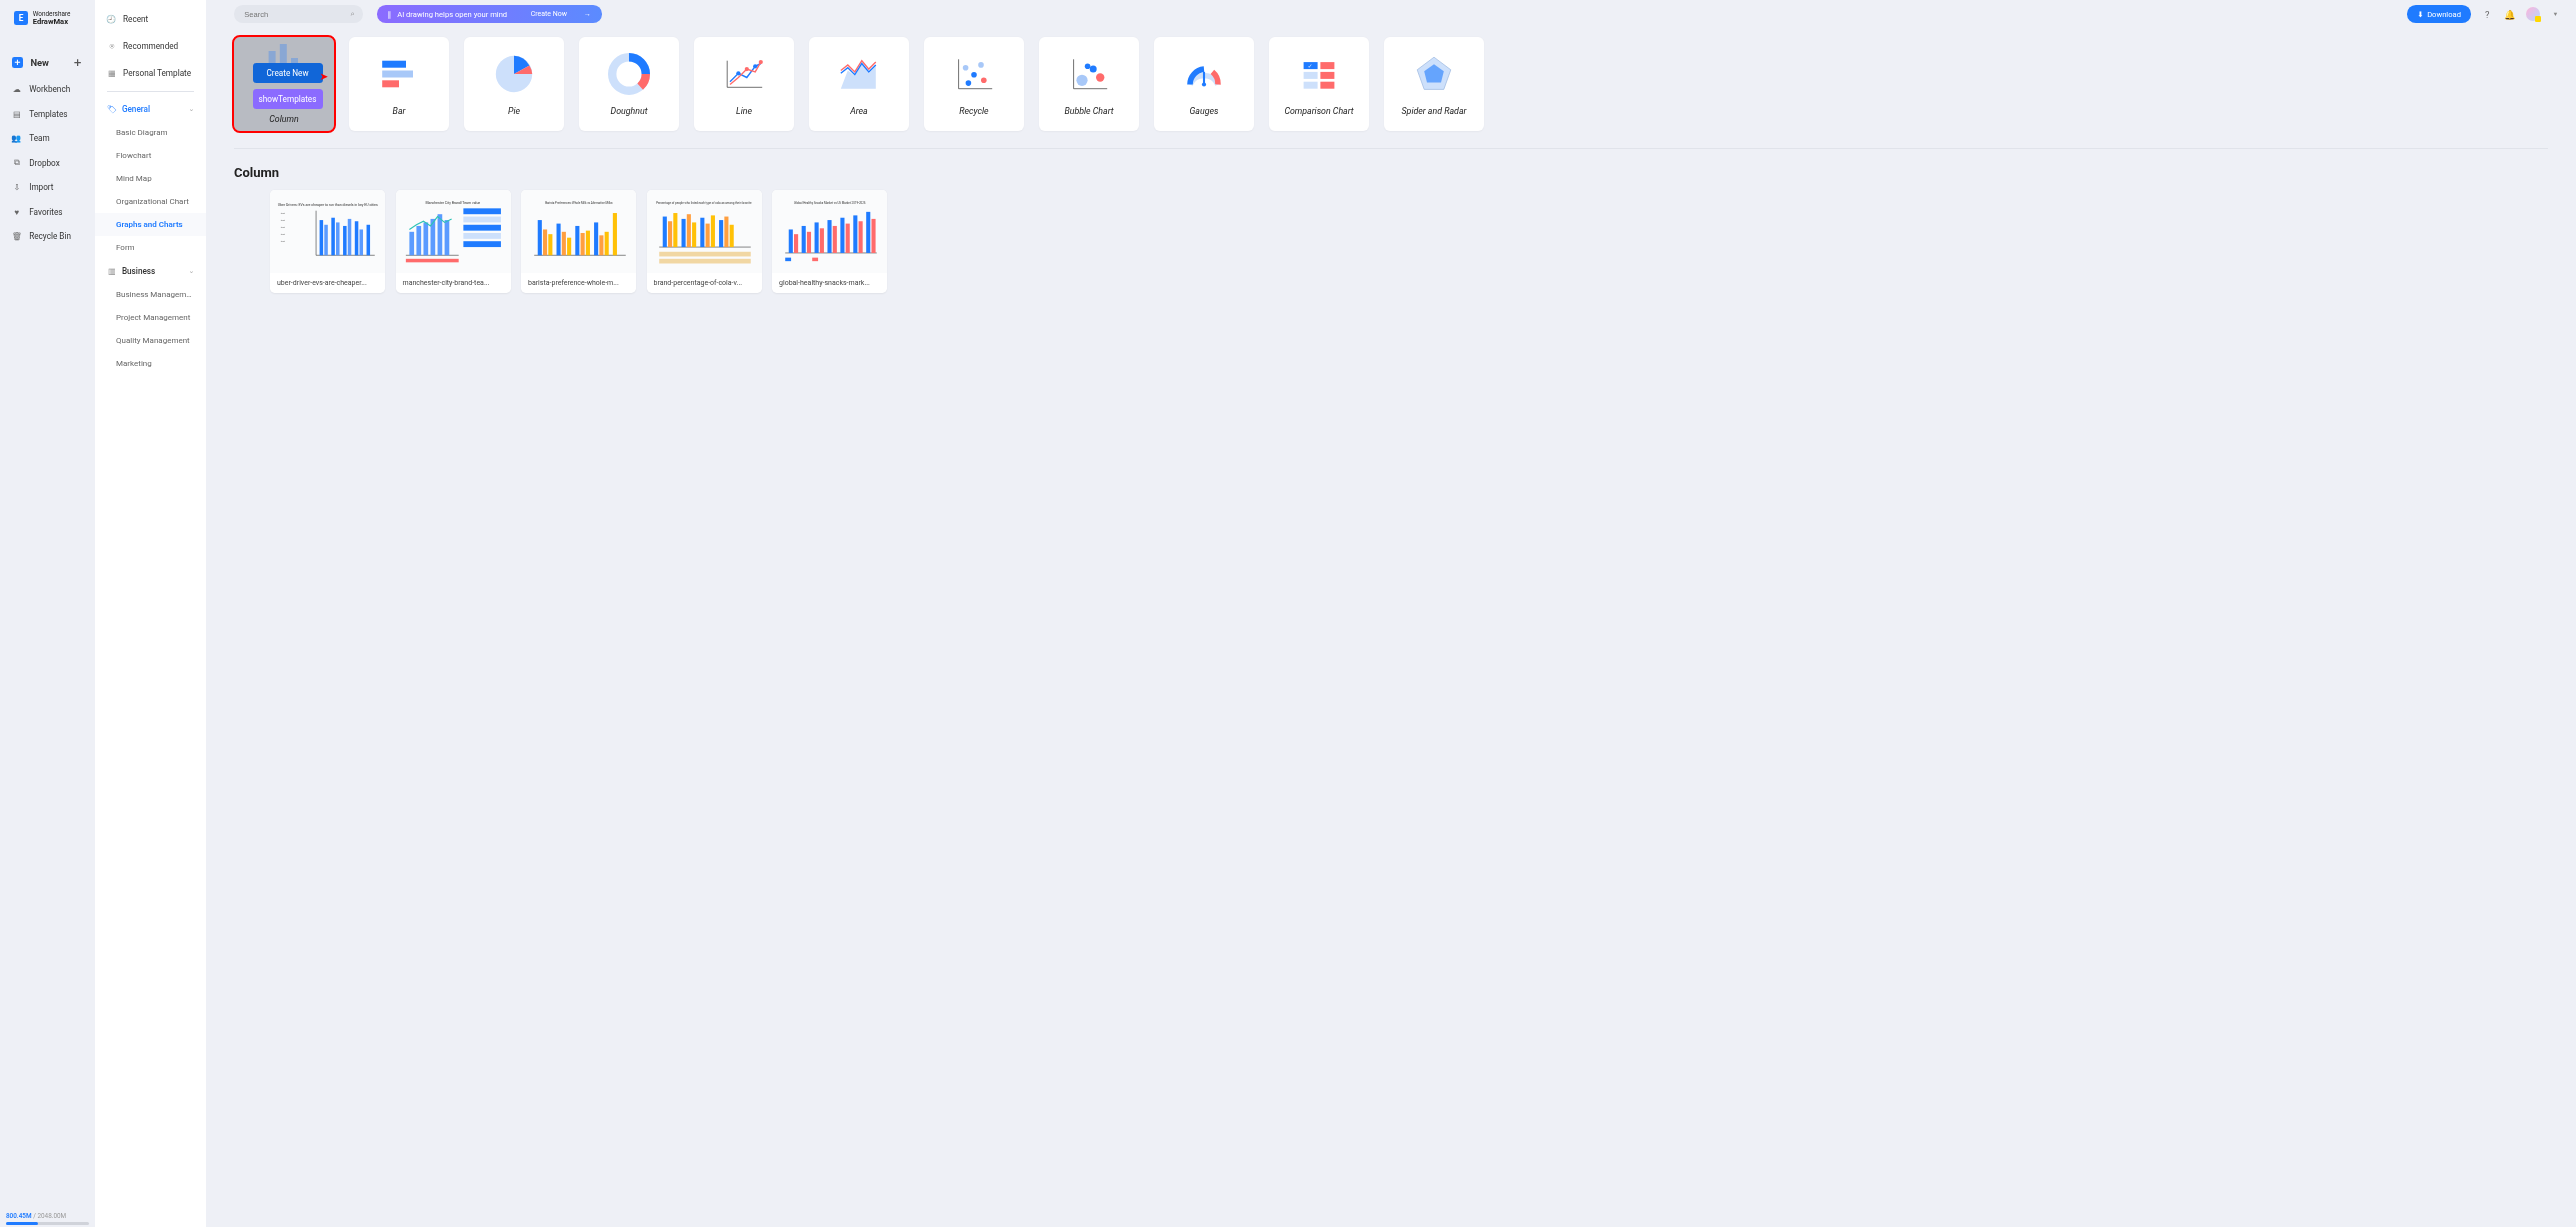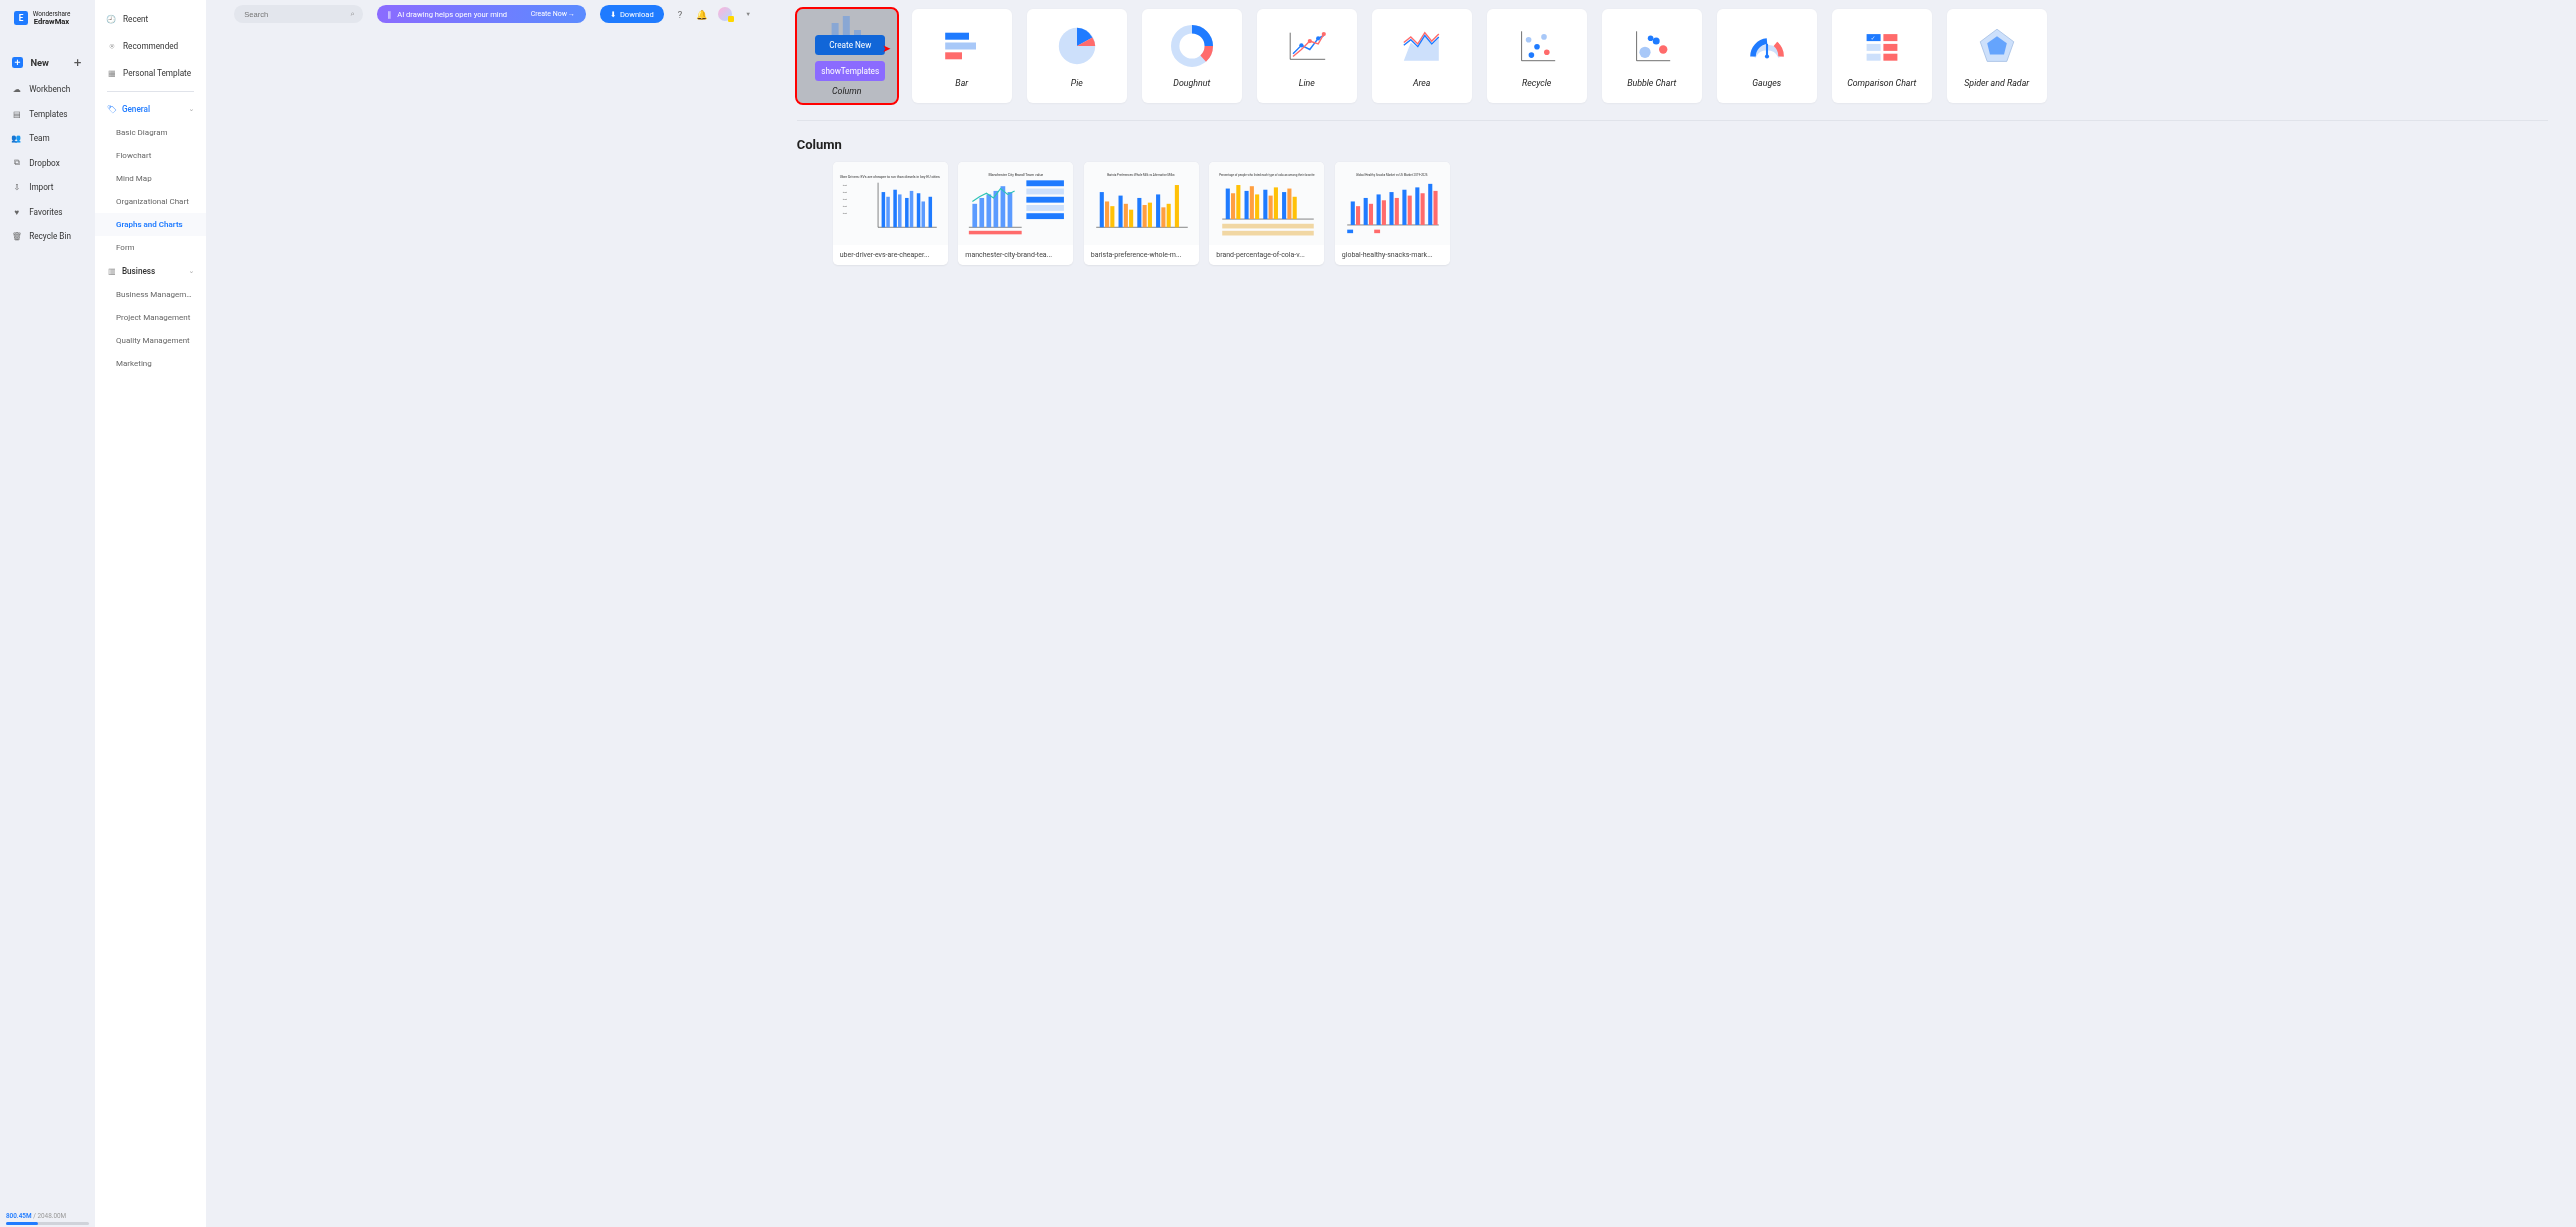--- a/index.html
+++ b/index.html
@@ -148,23 +148,22 @@
   }
   .nav2-sub.active {
     color: var(--blue);
     font-weight: 600;
     background: #f8f9fc;
   }
   
   .main {
     flex: 1;
     display: flex;
-    flex-direction: row;
+    flex-direction: column;
     overflow: hidden;
-    justify-content: center;
   }
   .topbar {
     height: 28px;
     display: flex;
     align-items: center;
     padding: 0 14px 0 28px;
     gap: 14px;
   }
   .search {
     width: 129px;
@@ -190,21 +189,21 @@
     align-items: center;
     padding: 0 10.5px;
     font-size: 7.6px;
     gap: 5.9px;
   }
   .banner .create-now {
     margin-left: 17.6px;
     font-size: 7px;
     display: flex;
     align-items: center;
-    gap: 1px;
+    gap: 17px;
   }
   .topbar-right {
     margin-left: auto;
     display: flex;
     align-items: center;
     gap: 9.4px;
   }
   .download-btn {
     height: 17.6px;
     border-radius: 8.8px;

